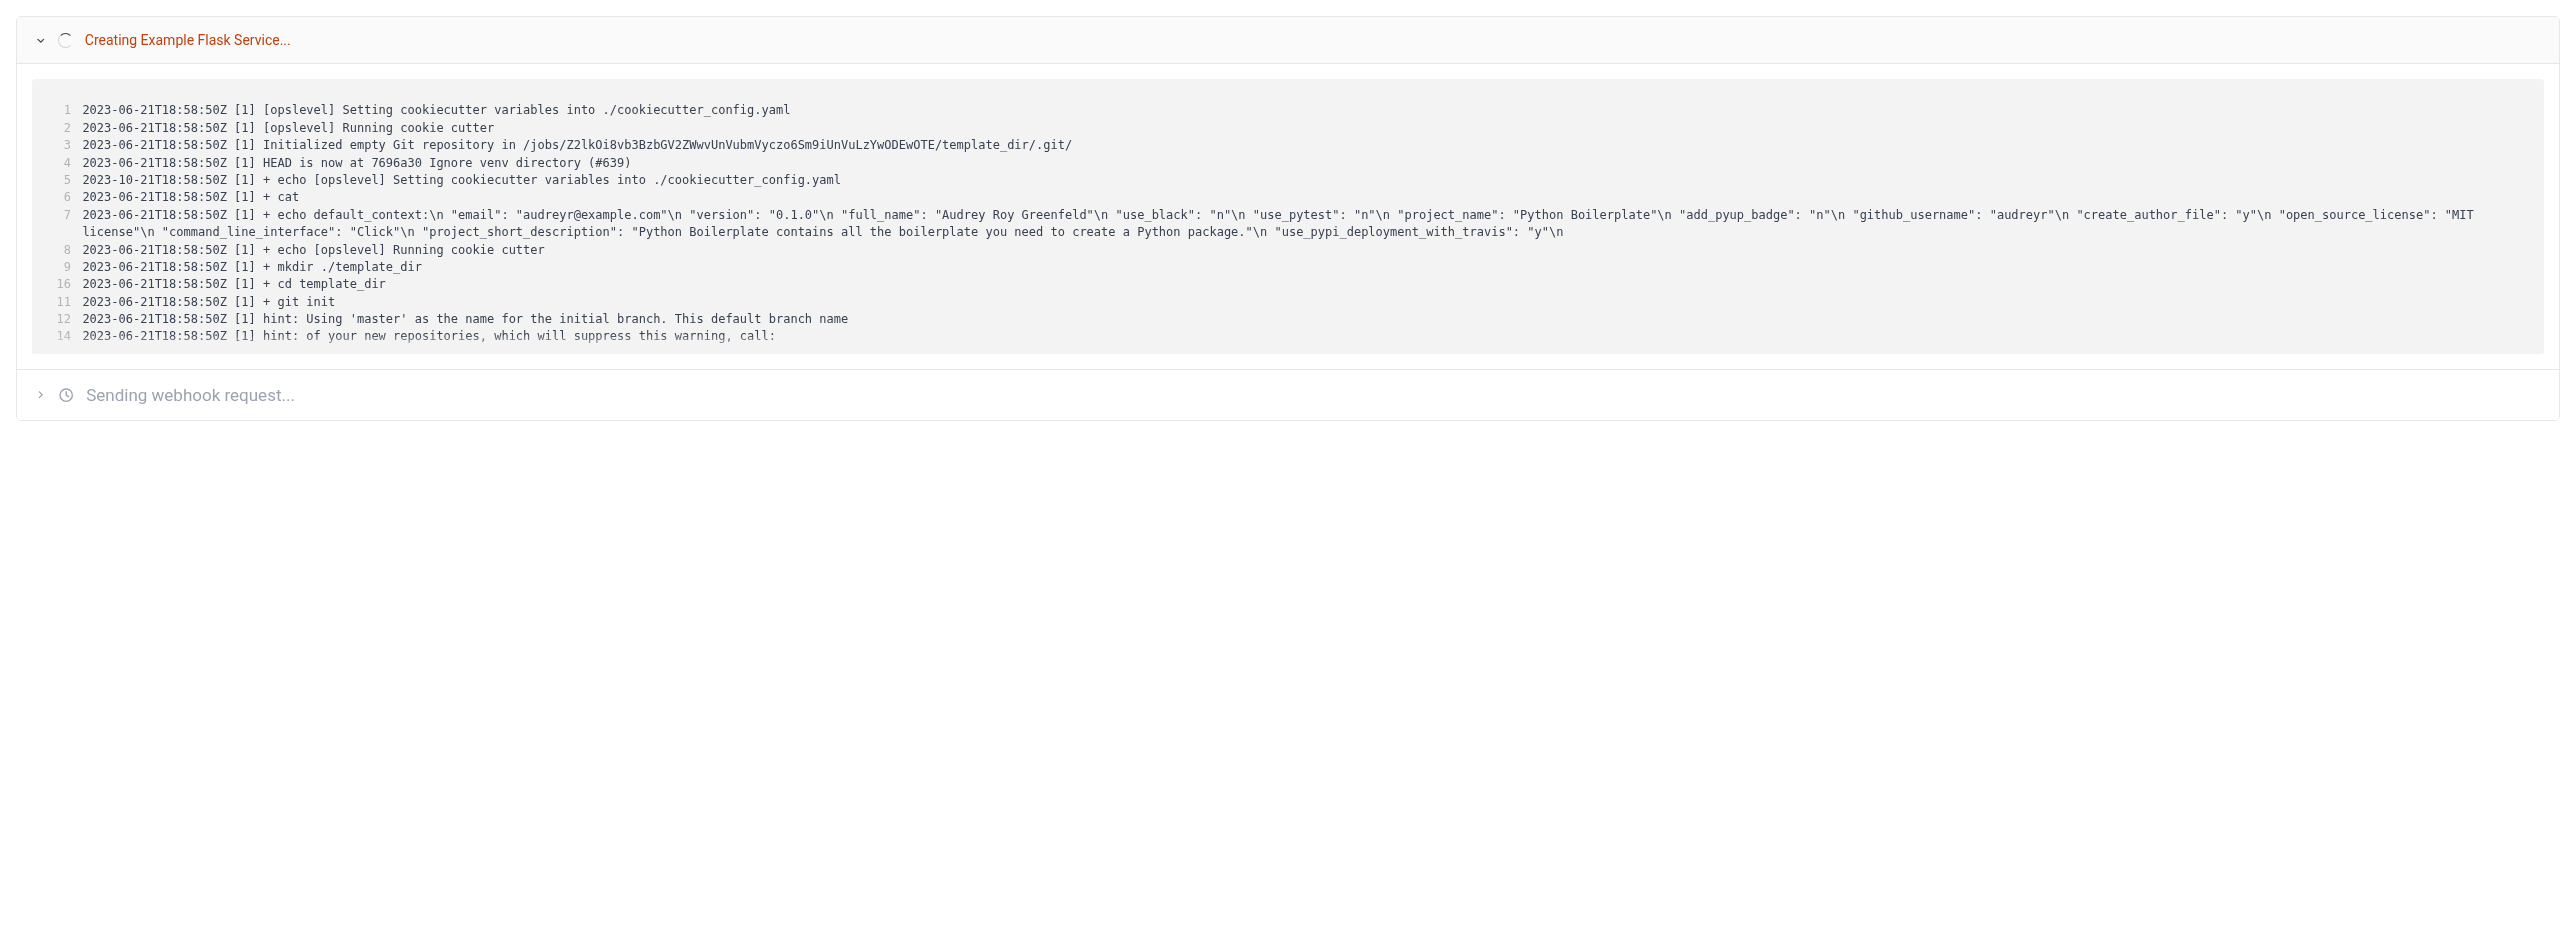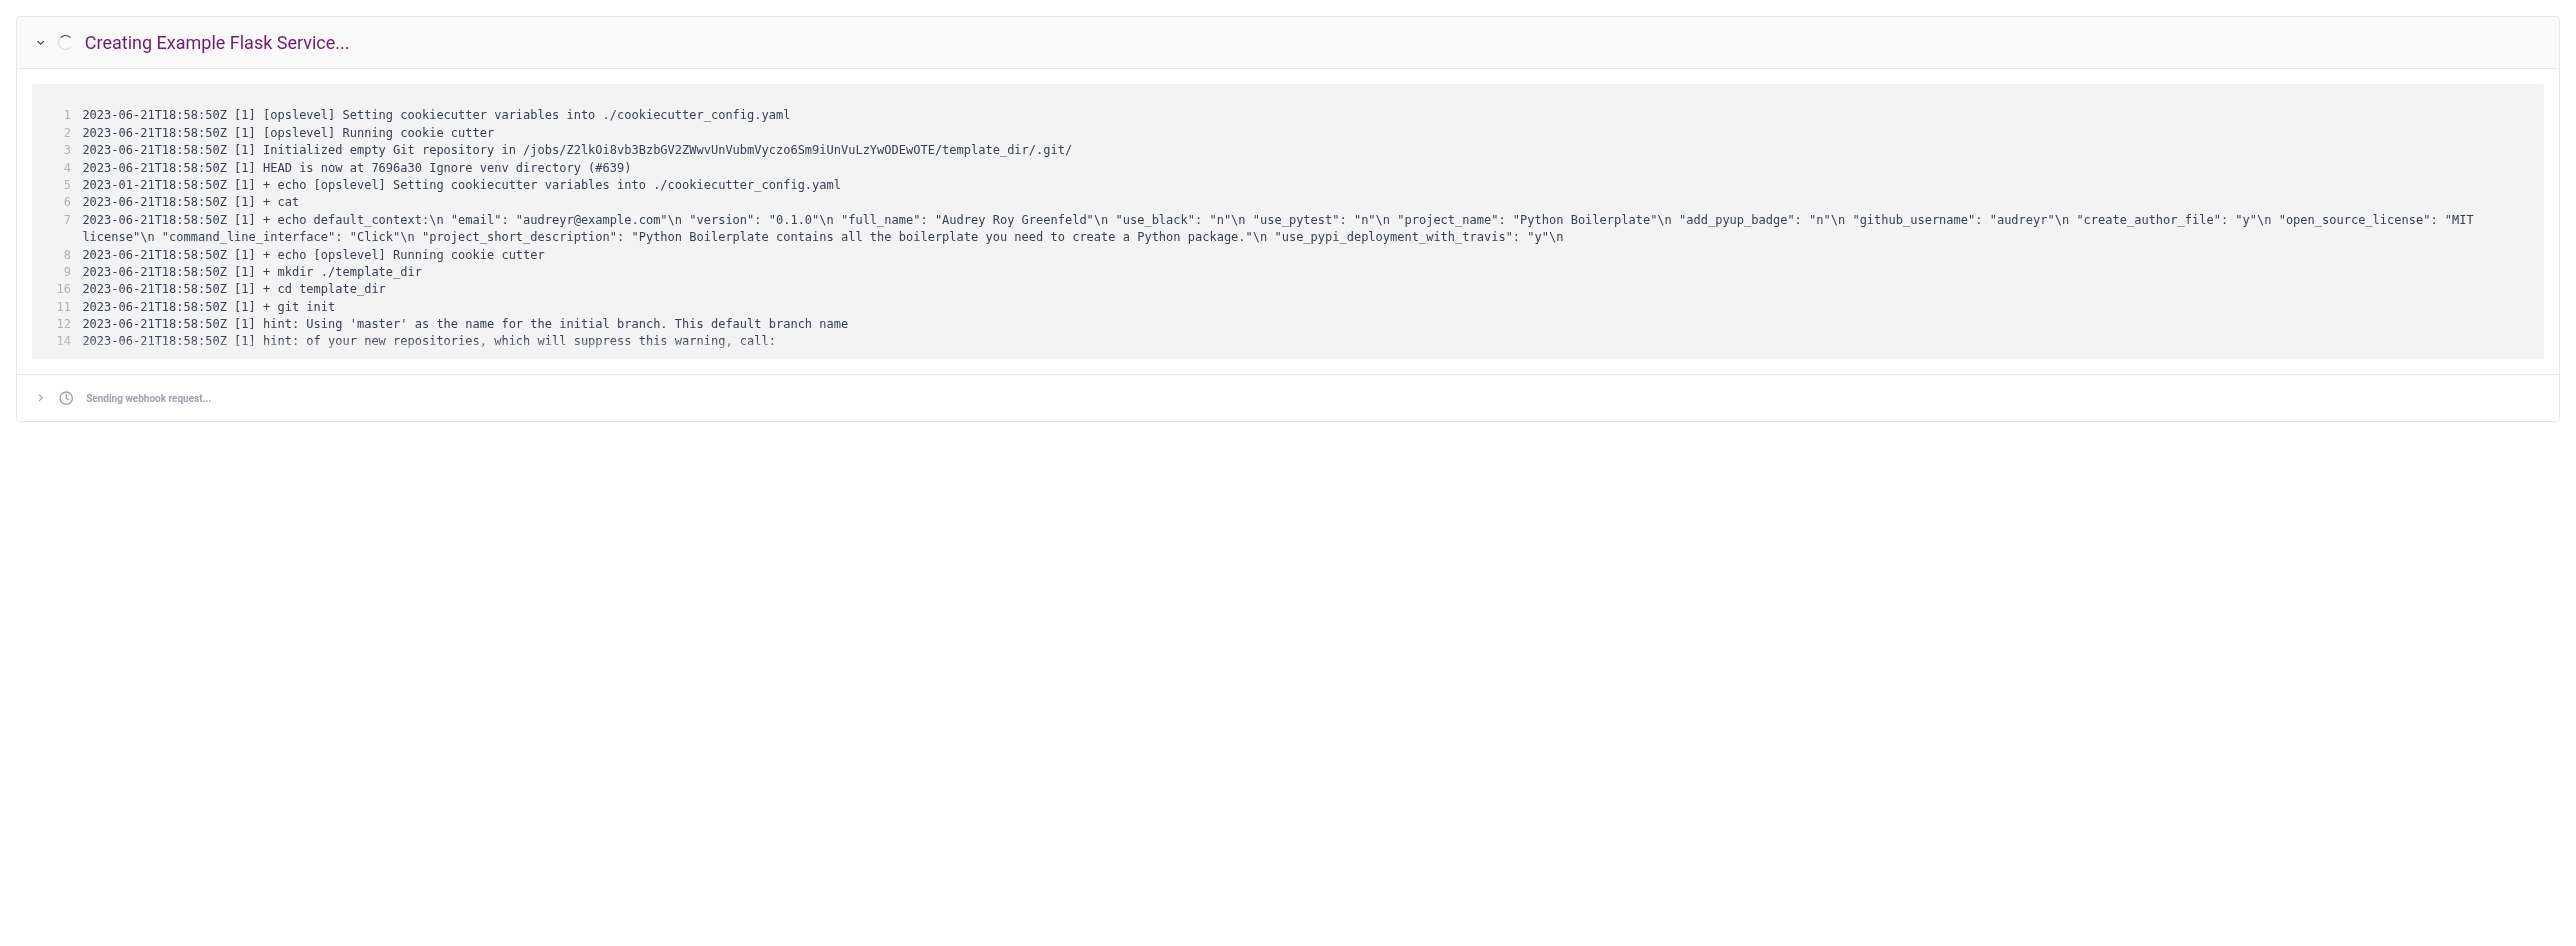--- a/index.html
+++ b/index.html
@@ -35,22 +35,22 @@
     width: 15px;
     height: 15px;
     border: 1.6px solid #d1d5db;
     border-top-color: #374151;
     border-right-color: transparent;
     border-radius: 50%;
     animation: spin 1s linear infinite;
   }
   @keyframes spin { to { transform: rotate(360deg); } }
   .header-title {
-    font-size: 18px;
-    color: #701a75;
+    font-size: 14px;
+    color: #c2410c;
     font-weight: 400;
   }
   .log-panel {
     margin: 15px;
     background: #f3f3f3;
     border-radius: 3.3px;
     padding: 23px 20px 8.2px 20px;
     max-height: 329px;
     overflow: hidden;
     position: relative;
@@ -94,23 +94,23 @@
   }
   .chevron-right {
     color: #9ca3af;
   }
   .clock-icon {
     color: #9ca3af;
     display: flex;
     align-items: center;
   }
   .footer-title {
-    font-size: 10px;
+    font-size: 17px;
     color: #9ca3af;
-    font-weight: 700;
+    font-weight: 400;
   }
 </style>
 </head>
 <body>
 
 <div class="container">
 
   <div class="header-row">
     <span class="chevron">
       <svg width="11.5" height="11.5" viewBox="0 0 24 24" fill="none" stroke="currentColor" stroke-width="2.5" stroke-linecap="round" stroke-linejoin="round">
@@ -133,21 +133,21 @@
       <div class="log-line">
         <span class="line-num">3</span>
         <span class="line-text">2023-06-21T18:58:50Z [1] Initialized empty Git repository in /jobs/Z2lkOi8vb3BzbGV2ZWwvUnVubmVyczo6Sm9iUnVuLzYwODEwOTE/template_dir/.git/</span>
       </div>
       <div class="log-line">
         <span class="line-num">4</span>
         <span class="line-text">2023-06-21T18:58:50Z [1] HEAD is now at 7696a30 Ignore venv directory (#639)</span>
       </div>
       <div class="log-line">
         <span class="line-num">5</span>
-        <span class="line-text">2023-01-21T18:58:50Z [1] + echo [opslevel] Setting cookiecutter variables into ./cookiecutter_config.yaml</span>
+        <span class="line-text">2023-10-21T18:58:50Z [1] + echo [opslevel] Setting cookiecutter variables into ./cookiecutter_config.yaml</span>
       </div>
       <div class="log-line">
         <span class="line-num">6</span>
         <span class="line-text">2023-06-21T18:58:50Z [1] + cat</span>
       </div>
       <div class="log-line">
         <span class="line-num">7</span>
         <span class="line-text">2023-06-21T18:58:50Z [1] + echo default_context:\n "email": "audreyr@example.com"\n "version": "0.1.0"\n "full_name": "Audrey Roy Greenfeld"\n "use_black": "n"\n "use_pytest": "n"\n "project_name": "Python Boilerplate"\n "add_pyup_badge": "n"\n "github_username": "audreyr"\n "create_author_file": "y"\n "open_source_license": "MIT license"\n "command_line_interface": "Click"\n "project_short_description": "Python Boilerplate contains all the boilerplate you need to create a Python package."\n "use_pypi_deployment_with_travis": "y"\n</span>
       </div>
       <div class="log-line">

